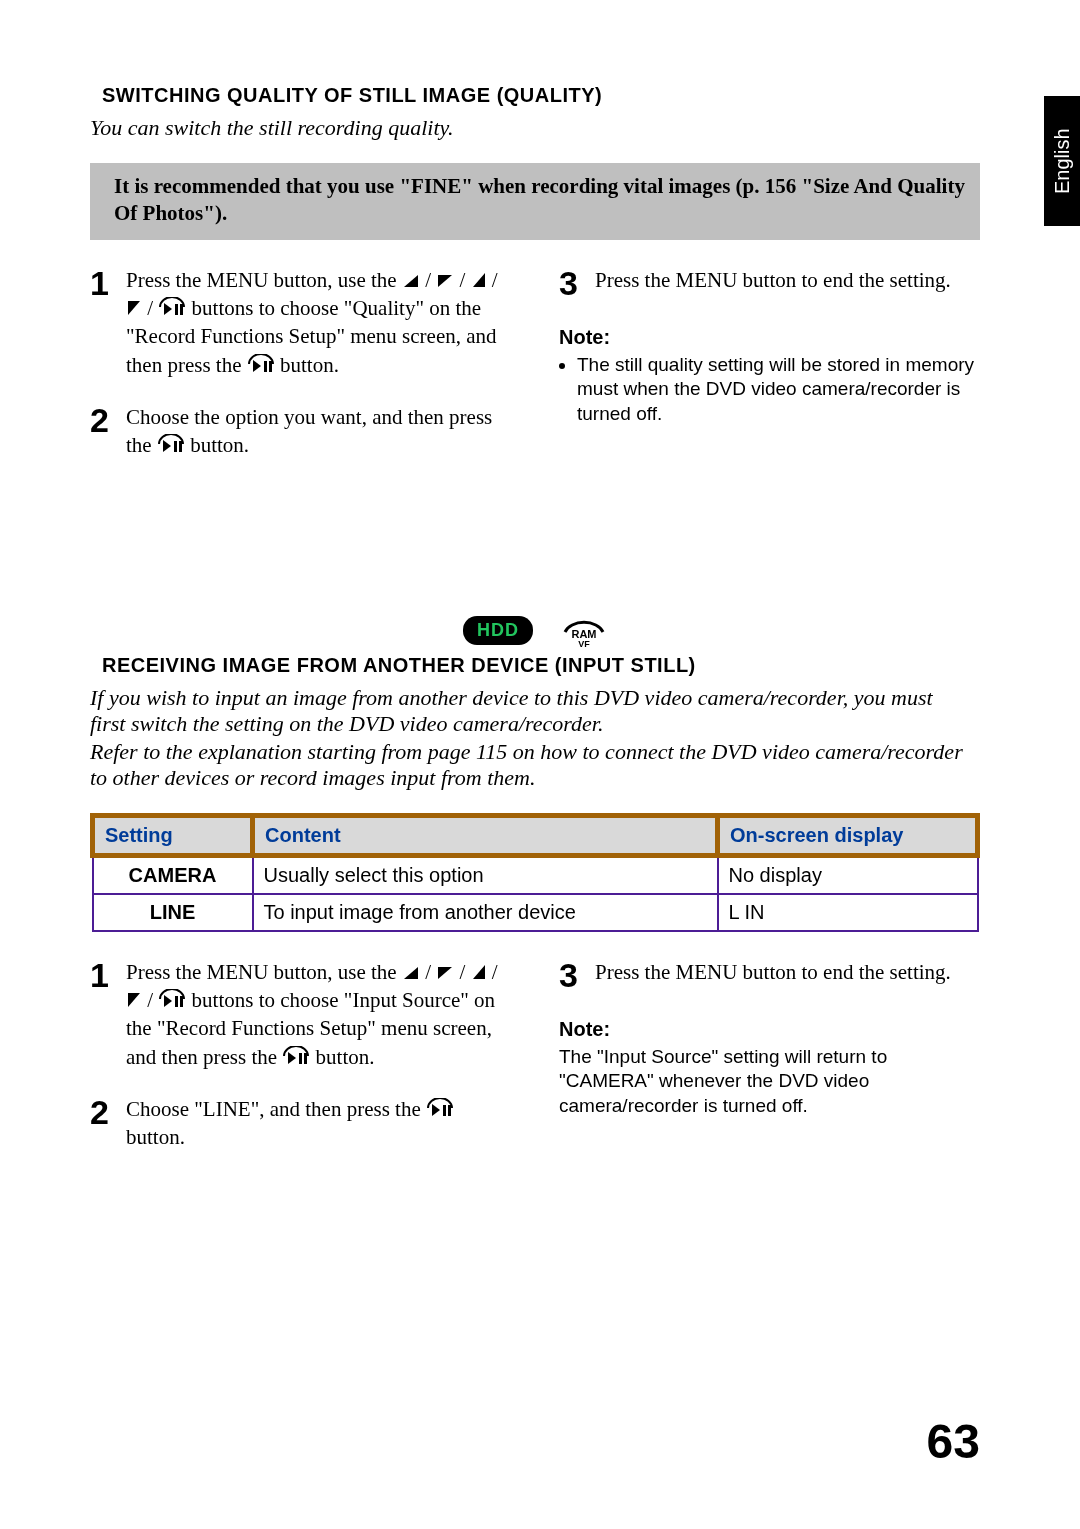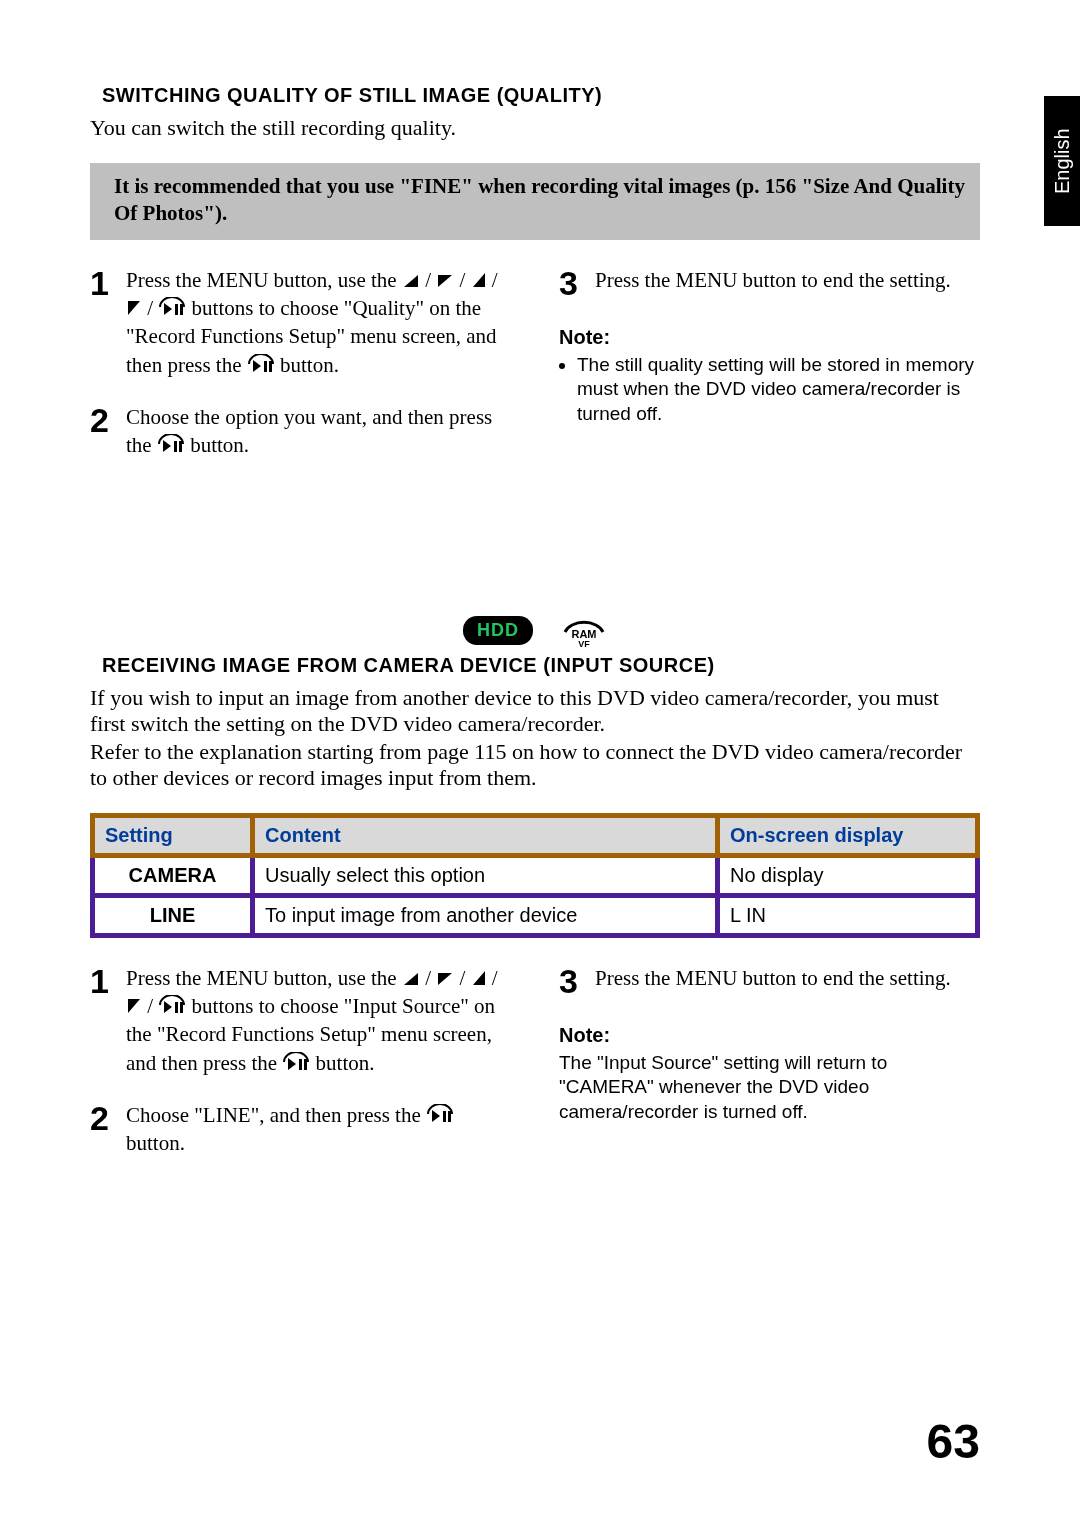--- a/index.html
+++ b/index.html
@@ -38,20 +38,21 @@
   h1.section-heading {
     font-family: Arial, Helvetica, sans-serif;
     font-weight: 700;
     font-size: 20px;
     letter-spacing: 0.5px;
     margin: 0 0 8px 12px;
   }
   p.lead {
     font-size: 22px;
     margin: 2px 12px 22px 0;
+    font-style: italic;
   }
   .tipbar {
     background: #bfbfbf;
     font-weight: 700;
     font-size: 21px;
     padding: 10px 12px 12px 24px;
     line-height: 1.3;
     margin-bottom: 26px;
   }
   .two-col {
@@ -125,21 +126,21 @@
   }
   .settings-table th {
     background: #d9d9d9;
     color: #003c99;
     font-weight: 700;
     padding: 6px 10px;
     border: 5px solid #a16207;
     text-align: left;
   }
   .settings-table td {
-    border: 5px solid #4c1d95;
+    border: 2px solid #4c1d95;
     padding: 6px 10px;
   }
   .settings-table td.rowhead {
     font-weight: 700;
     text-align: center;
   }
   .pagenum {
     position: absolute;
     right: 100px;
     bottom: 60px;
@@ -247,21 +248,21 @@
       <span class="hdd-badge">HDD</span>
       <span class="ram-badge">
         <svg width="46" height="34" viewBox="0 0 46 34">
           <path d="M4,18 A20 14 0 0 1 42,18" fill="none" stroke="#000" stroke-width="3"></path>
           <text x="23" y="24" text-anchor="middle" font-family="Arial" font-size="11" font-weight="700">RAM</text>
           <text x="23" y="33" text-anchor="middle" font-family="Arial" font-size="9" font-weight="700">VF</text>
         </svg>
       </span>
     </div>
 
-    <h1 class="section-heading">RECEIVING IMAGE FROM CAMERA DEVICE (INPUT SOURCE)</h1>
+    <h1 class="section-heading">RECEIVING IMAGE FROM ANOTHER DEVICE (INPUT STILL)</h1>
     <p class="lead" style="margin-bottom:2px">If you wish to input an image from another device to this DVD video camera/recorder, you must first switch the setting on the DVD video camera/recorder.</p>
     <p class="lead">Refer to the explanation starting from page 115 on how to connect the DVD video camera/recorder to other devices or record images input from them.</p>
 
     <table class="settings-table">
       <thead>
         <tr>
           <th style="width:160px">Setting</th>
           <th>Content</th>
           <th style="width:260px">On-screen display</th>
         </tr>

